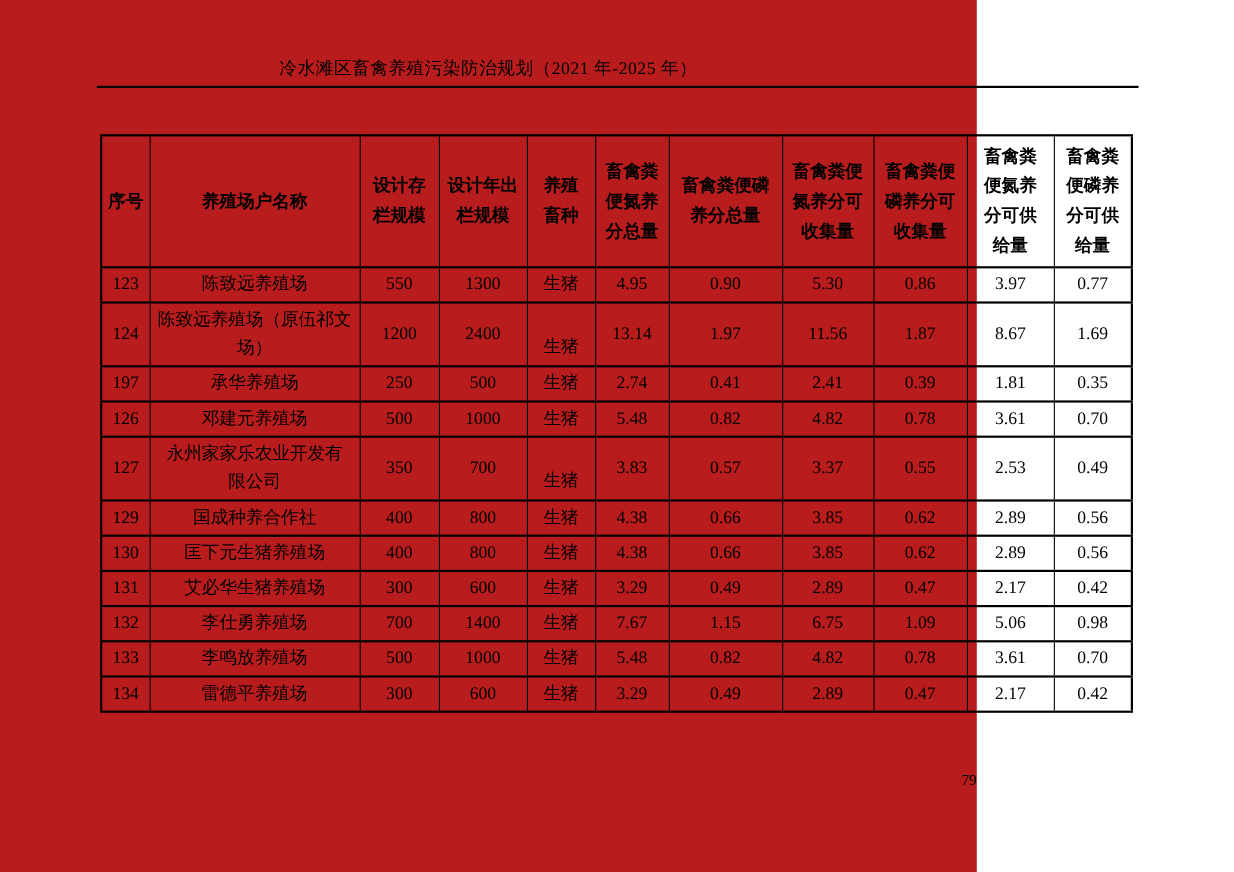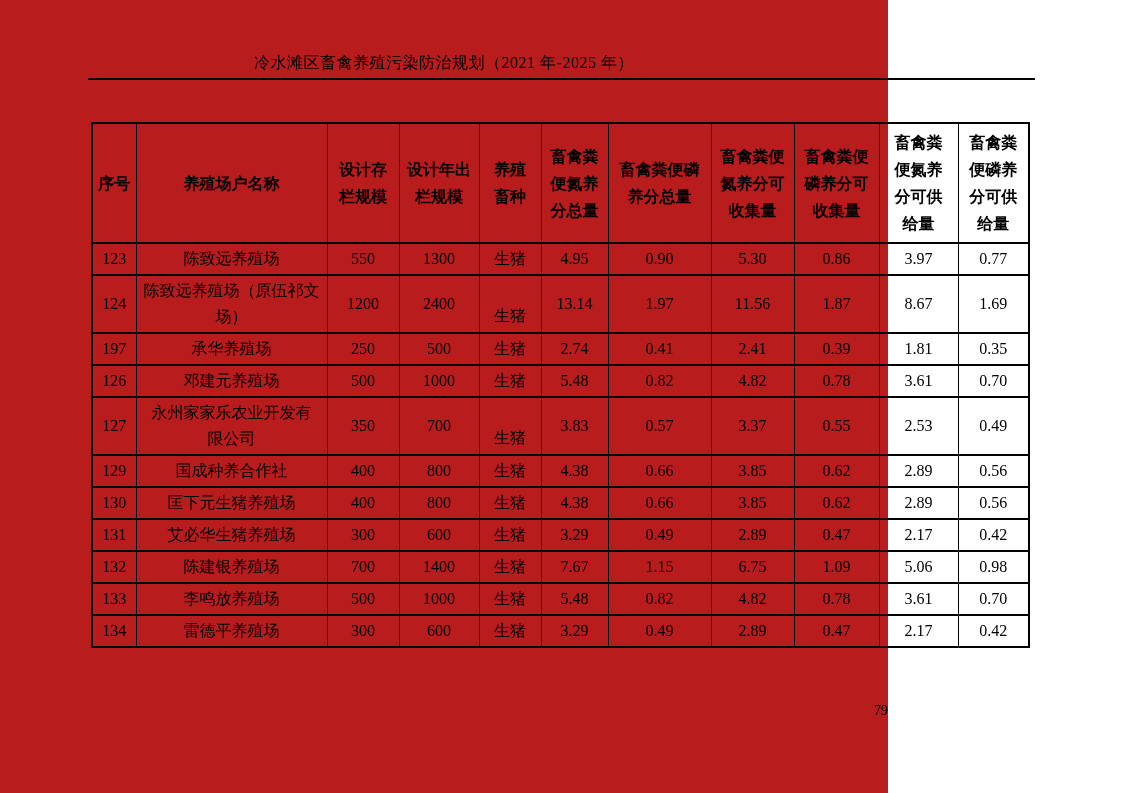--- a/index.html
+++ b/index.html
@@ -243,21 +243,21 @@
           <td class="col-species">生猪</td>
           <td class="col-v0">3.29</td>
           <td class="col-v1">0.49</td>
           <td class="col-v2">2.89</td>
           <td class="col-v3">0.47</td>
           <td class="col-v4">2.17</td>
           <td class="col-v5">0.42</td>
         </tr>
         <tr>
           <td class="col-seq">132</td>
-          <td class="col-name">陈建银养殖场</td>
+          <td class="col-name">李仕勇养殖场</td>
           <td class="col-stock">700</td>
           <td class="col-annual">1400</td>
           <td class="col-species">生猪</td>
           <td class="col-v0">7.67</td>
           <td class="col-v1">1.15</td>
           <td class="col-v2">6.75</td>
           <td class="col-v3">1.09</td>
           <td class="col-v4">5.06</td>
           <td class="col-v5">0.98</td>
         </tr>

